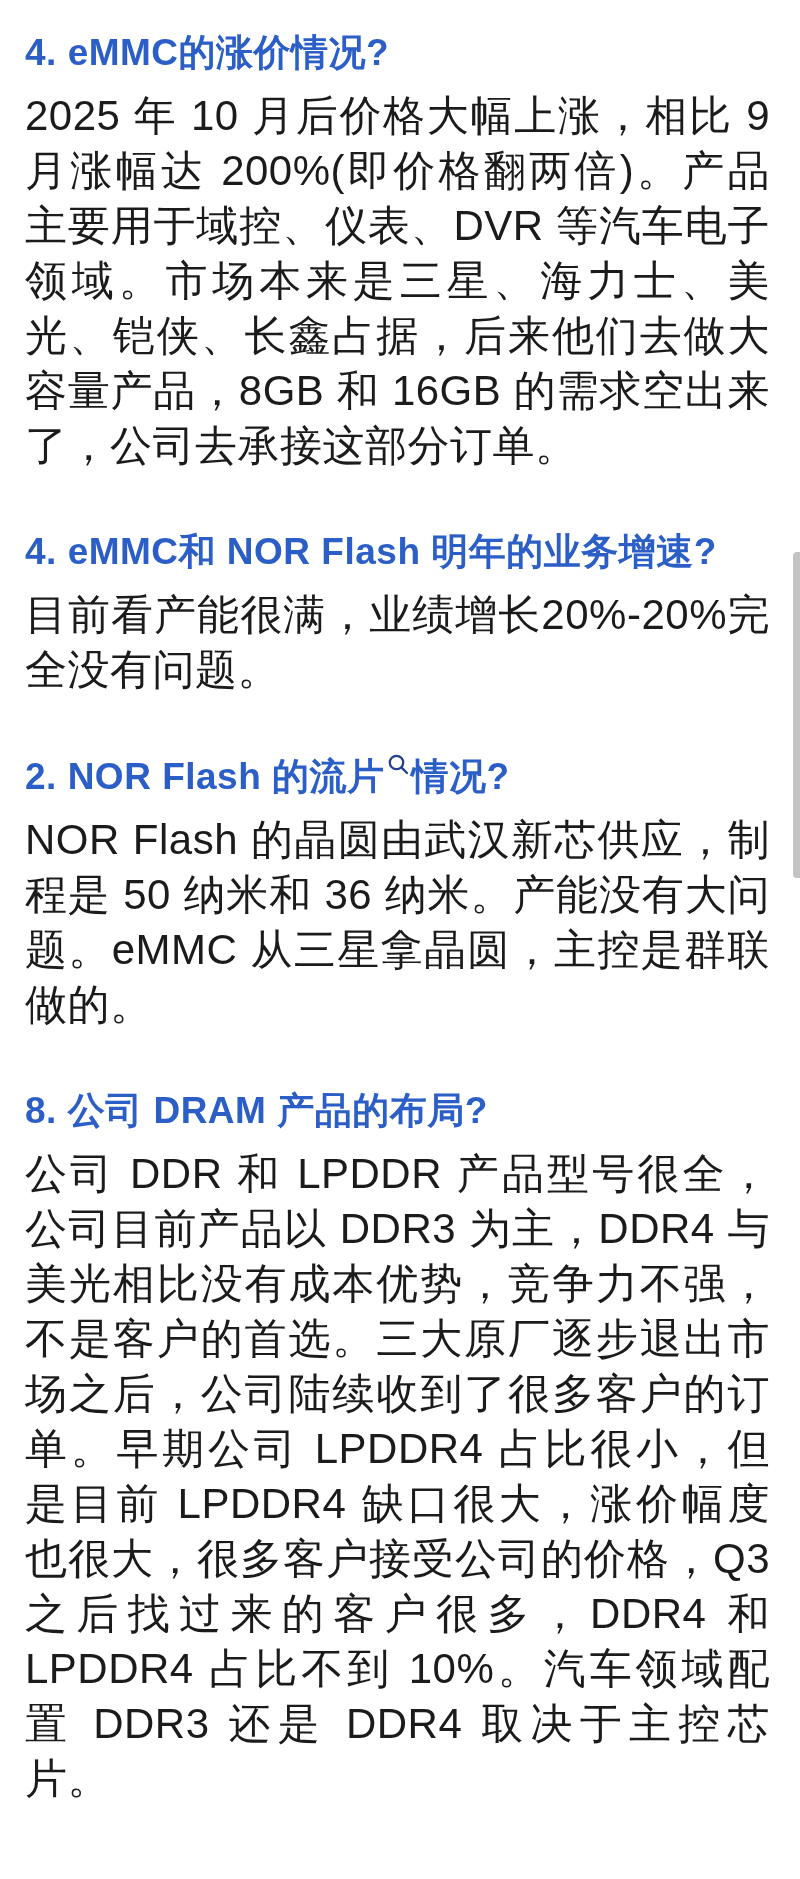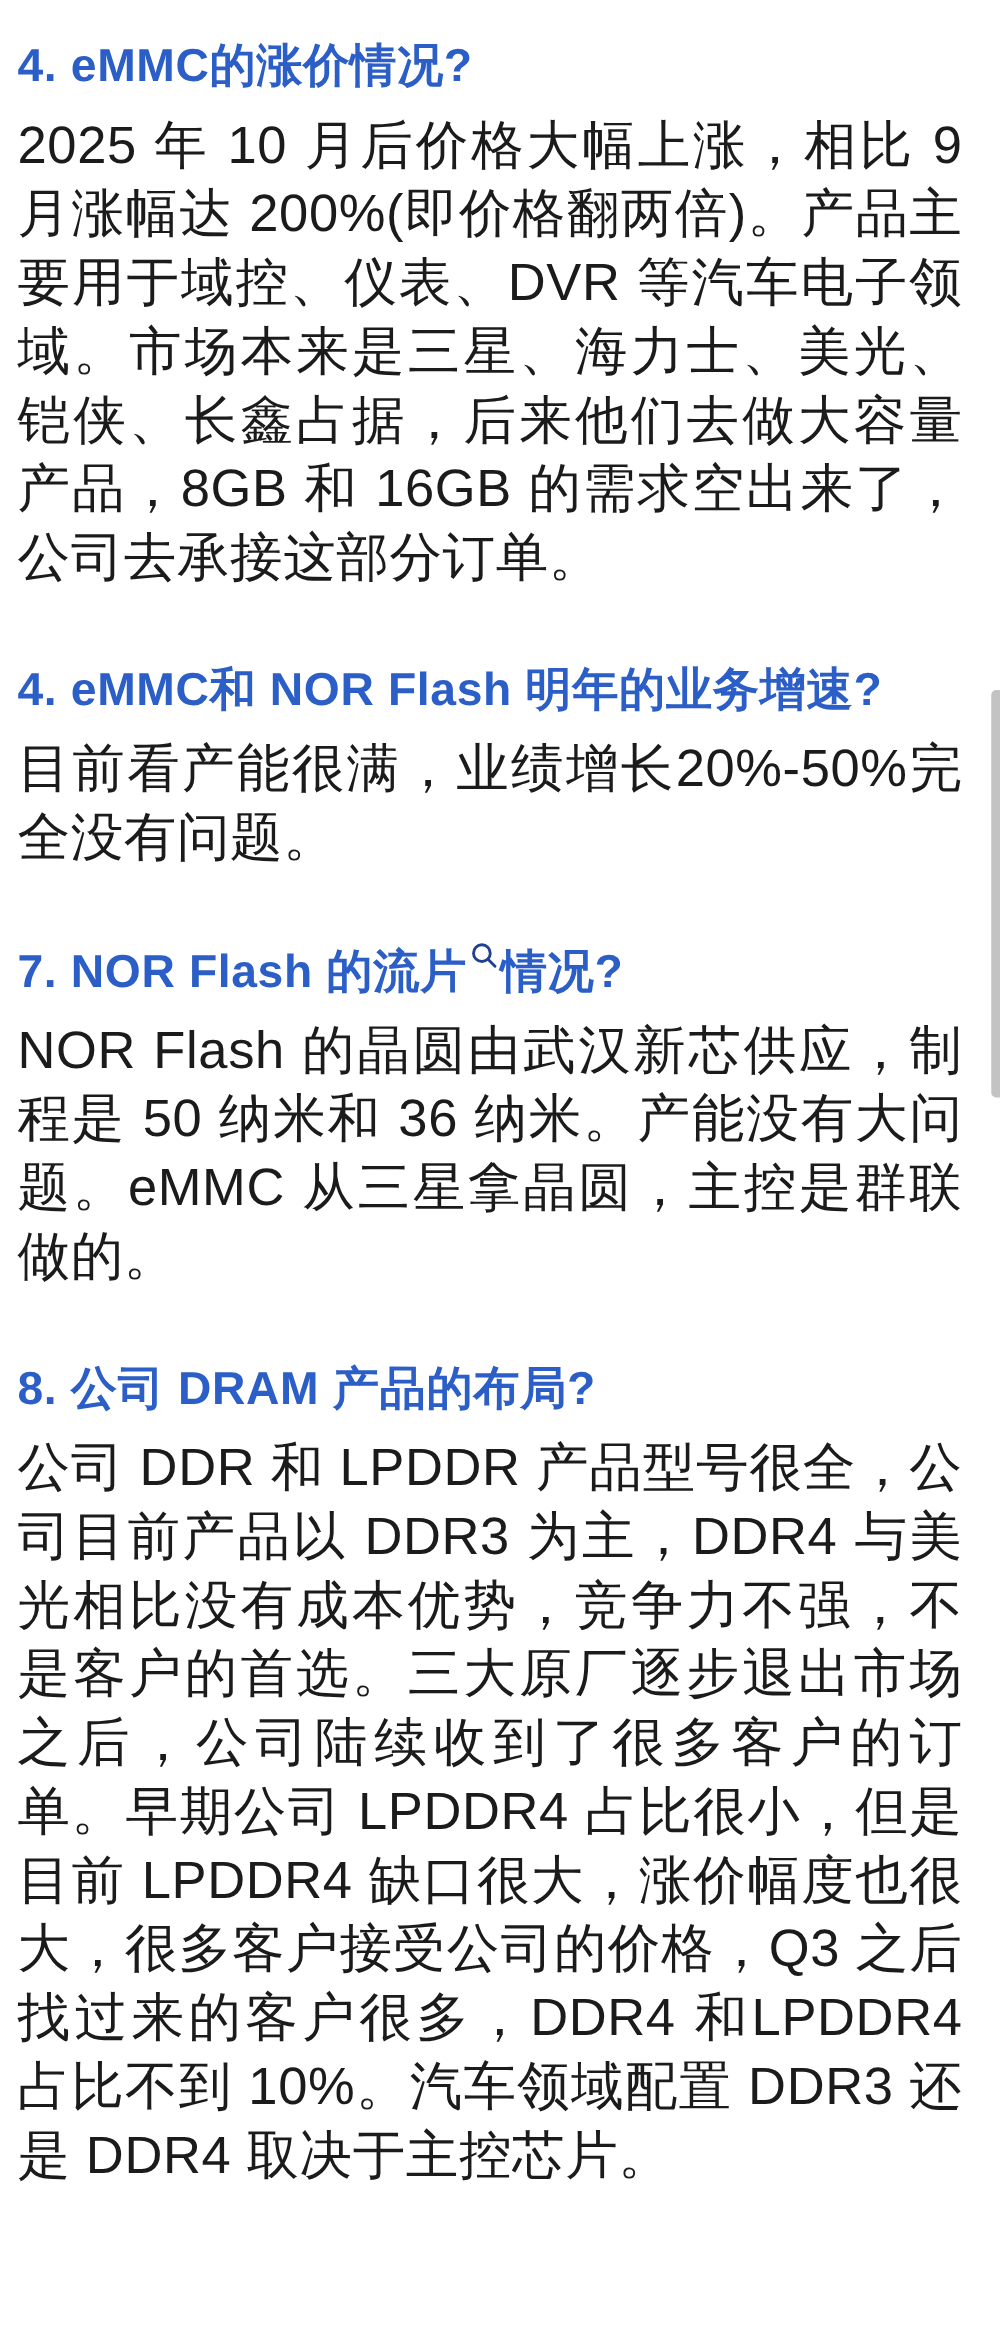--- a/index.html
+++ b/index.html
@@ -16,21 +16,21 @@
     height: 1879px;
     background: var(--background-color);
     font-family: "Liberation Sans", "DejaVu Sans", sans-serif;
     position: relative;
     overflow: hidden;
   }
   .article {
     position: relative;
     width: 100%;
     height: 100%;
-    padding: 30px 30px 0 14px;
+    padding: 30px 30px 0 25px;
   }
   section.qa { margin: 0; }
   h2.question {
     color: var(--heading-color);
     font-size: 37px;
     line-height: 46px;
     font-weight: bold;
     margin: 0 0 12px 0;
     letter-spacing: 0.5px;
     white-space: nowrap;
@@ -72,25 +72,25 @@
   <section class="qa">
     <h2 class="question">4. eMMC的涨价情况?</h2>
     <p class="answer">2025 年 10 月后价格大幅上涨，相比 9 月涨幅达 200%(即价格翻两倍)。产品主要用于域控、仪表、DVR 等汽车电子领域。市场本来是三星、海力士、美光、铠侠、长鑫占据，后来他们去做大容量产品，8GB 和 16GB 的需求空出来了，公司去承接这部分订单。</p>
   </section>
 
   <section class="qa">
   </section>
 
   <section class="qa">
     <h2 class="question">4. eMMC和 NOR Flash 明年的业务增速?</h2>
-    <p class="answer">目前看产能很满，业绩增长20%-50%完全没有问题。</p>
+    <p class="answer">目前看产能很满，业绩增长20%-20%完全没有问题。</p>
   </section>
 
   <section class="qa">
-    <h2 class="question"><span>7. NOR Flash 的流片</span><sup class="inline-search"><svg width="23" height="23" viewBox="0 0 23 23" fill="none" stroke="#22408f" stroke-width="2.3" stroke-linecap="round">
+    <h2 class="question"><span>2. NOR Flash 的流片</span><sup class="inline-search"><svg width="23" height="23" viewBox="0 0 23 23" fill="none" stroke="#22408f" stroke-width="2.3" stroke-linecap="round">
             <circle cx="9.5" cy="9.5" r="6.7"></circle>
             <line x1="14.6" y1="14.6" x2="20" y2="20"></line>
           </svg></sup><span>情况?</span></h2>
     <p class="answer">NOR Flash 的晶圆由武汉新芯供应，制程是 50 纳米和 36 纳米。产能没有大问题。eMMC 从三星拿晶圆，主控是群联做的。</p>
   </section>
 
   <section class="qa">
     <h2 class="question">8. 公司 DRAM 产品的布局?</h2>
     <p class="answer">公司 DDR 和 LPDDR 产品型号很全，公司目前产品以 DDR3 为主，DDR4 与美光相比没有成本优势，竞争力不强，不是客户的首选。三大原厂逐步退出市场之后，公司陆续收到了很多客户的订单。早期公司 LPDDR4 占比很小，但是目前 LPDDR4 缺口很大，涨价幅度也很大，很多客户接受公司的价格，Q3 之后找过来的客户很多，DDR4 和LPDDR4 占比不到 10%。汽车领域配置 DDR3 还是 DDR4 取决于主控芯片。</p>
   </section>

